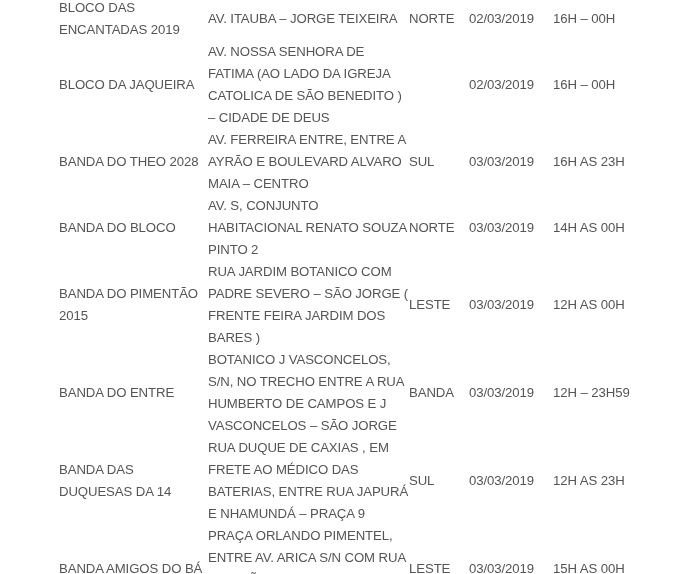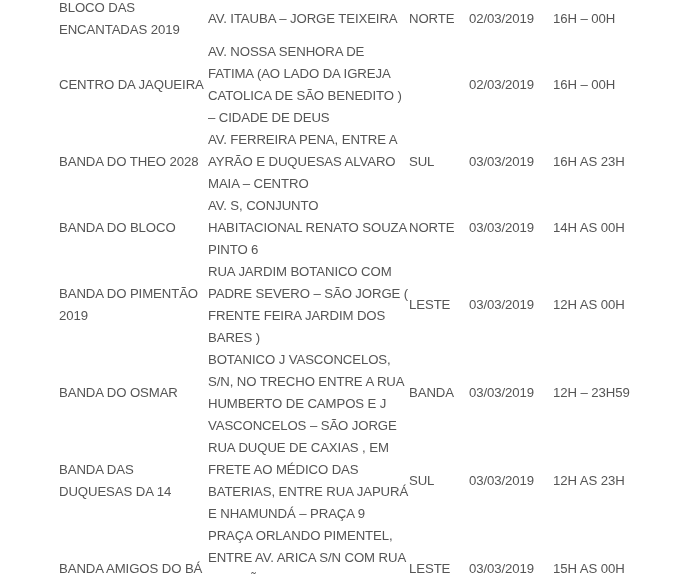--- a/index.html
+++ b/index.html
@@ -29,49 +29,49 @@
 <table>
   <tbody>
     <tr>
       <td class="name">BLOCO DAS ENCANTADAS 2019</td>
       <td class="addr">AV. ITAUBA – JORGE TEIXEIRA</td>
       <td class="zone">NORTE</td>
       <td class="date">02/03/2019</td>
       <td class="time">16H – 00H</td>
     </tr>
     <tr>
-      <td class="name">CENTRO DA JAQUEIRA</td>
+      <td class="name">BLOCO DA JAQUEIRA</td>
       <td class="addr">AV. NOSSA SENHORA DE FATIMA (AO LADO DA IGREJA CATOLICA DE SÃO BENEDITO ) – CIDADE DE DEUS</td>
       <td class="zone"></td>
       <td class="date">02/03/2019</td>
       <td class="time">16H – 00H</td>
     </tr>
     <tr>
       <td class="name">BANDA DO THEO 2028</td>
-      <td class="addr">AV. FERREIRA PENA, ENTRE A AYRÃO  E DUQUESAS ALVARO MAIA – CENTRO</td>
+      <td class="addr">AV. FERREIRA ENTRE, ENTRE A AYRÃO  E BOULEVARD ALVARO MAIA – CENTRO</td>
       <td class="zone">SUL</td>
       <td class="date">03/03/2019</td>
       <td class="time">16H AS 23H</td>
     </tr>
     <tr>
       <td class="name">BANDA DO BLOCO</td>
-      <td class="addr">AV. S, CONJUNTO HABITACIONAL RENATO SOUZA PINTO 6</td>
+      <td class="addr">AV. S, CONJUNTO HABITACIONAL RENATO SOUZA PINTO 2</td>
       <td class="zone">NORTE</td>
       <td class="date">03/03/2019</td>
       <td class="time">14H AS 00H</td>
     </tr>
     <tr>
-      <td class="name">BANDA DO PIMENTÃO 2019</td>
+      <td class="name">BANDA DO PIMENTÃO 2015</td>
       <td class="addr">RUA JARDIM BOTANICO COM PADRE SEVERO – SÃO JORGE ( FRENTE FEIRA JARDIM DOS BARES )</td>
       <td class="zone">LESTE</td>
       <td class="date">03/03/2019</td>
       <td class="time">12H AS 00H</td>
     </tr>
     <tr>
-      <td class="name">BANDA DO OSMAR</td>
+      <td class="name">BANDA DO ENTRE</td>
       <td class="addr">BOTANICO J VASCONCELOS, S/N, NO TRECHO ENTRE A RUA HUMBERTO DE CAMPOS E J VASCONCELOS – SÃO JORGE</td>
       <td class="zone">BANDA</td>
       <td class="date">03/03/2019</td>
       <td class="time">12H – 23H59</td>
     </tr>
     <tr>
       <td class="name">BANDA DAS DUQUESAS DA 14</td>
       <td class="addr">RUA DUQUE DE CAXIAS , EM FRETE AO MÉDICO DAS BATERIAS, ENTRE RUA JAPURÁ E NHAMUNDÁ – PRAÇA 9</td>
       <td class="zone">SUL</td>
       <td class="date">03/03/2019</td>

